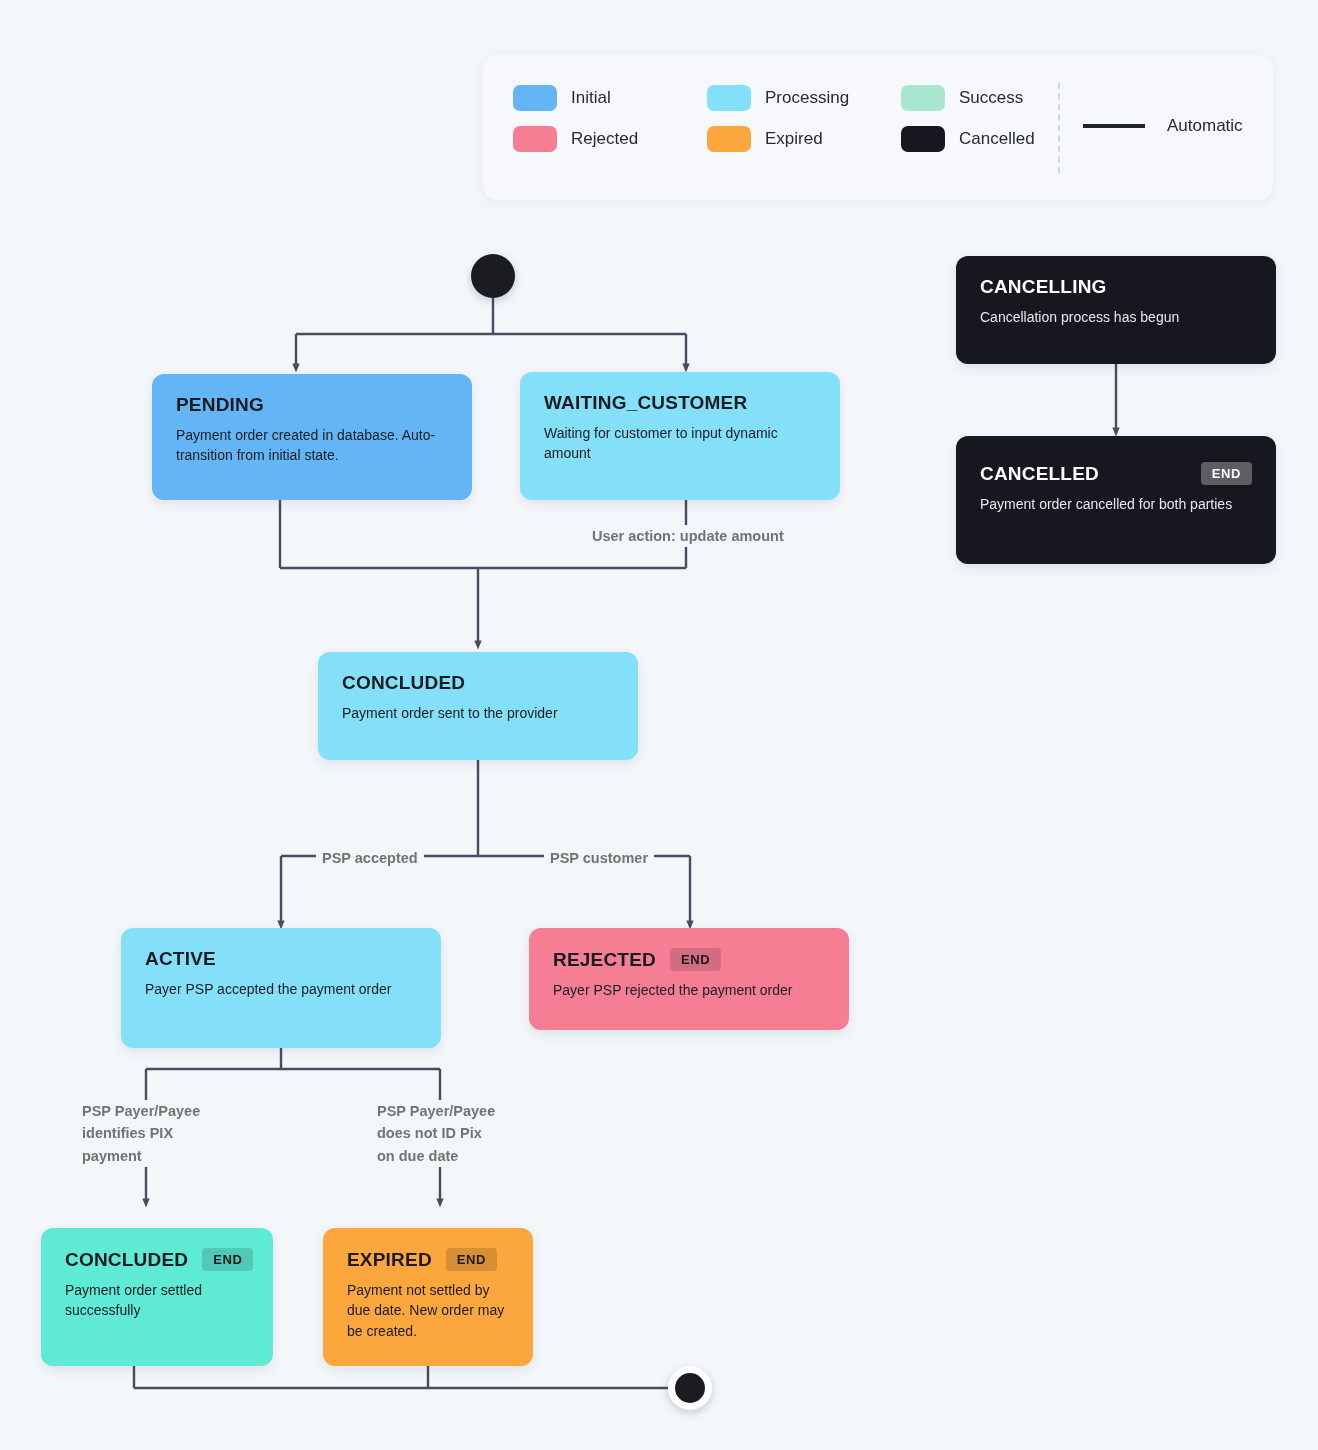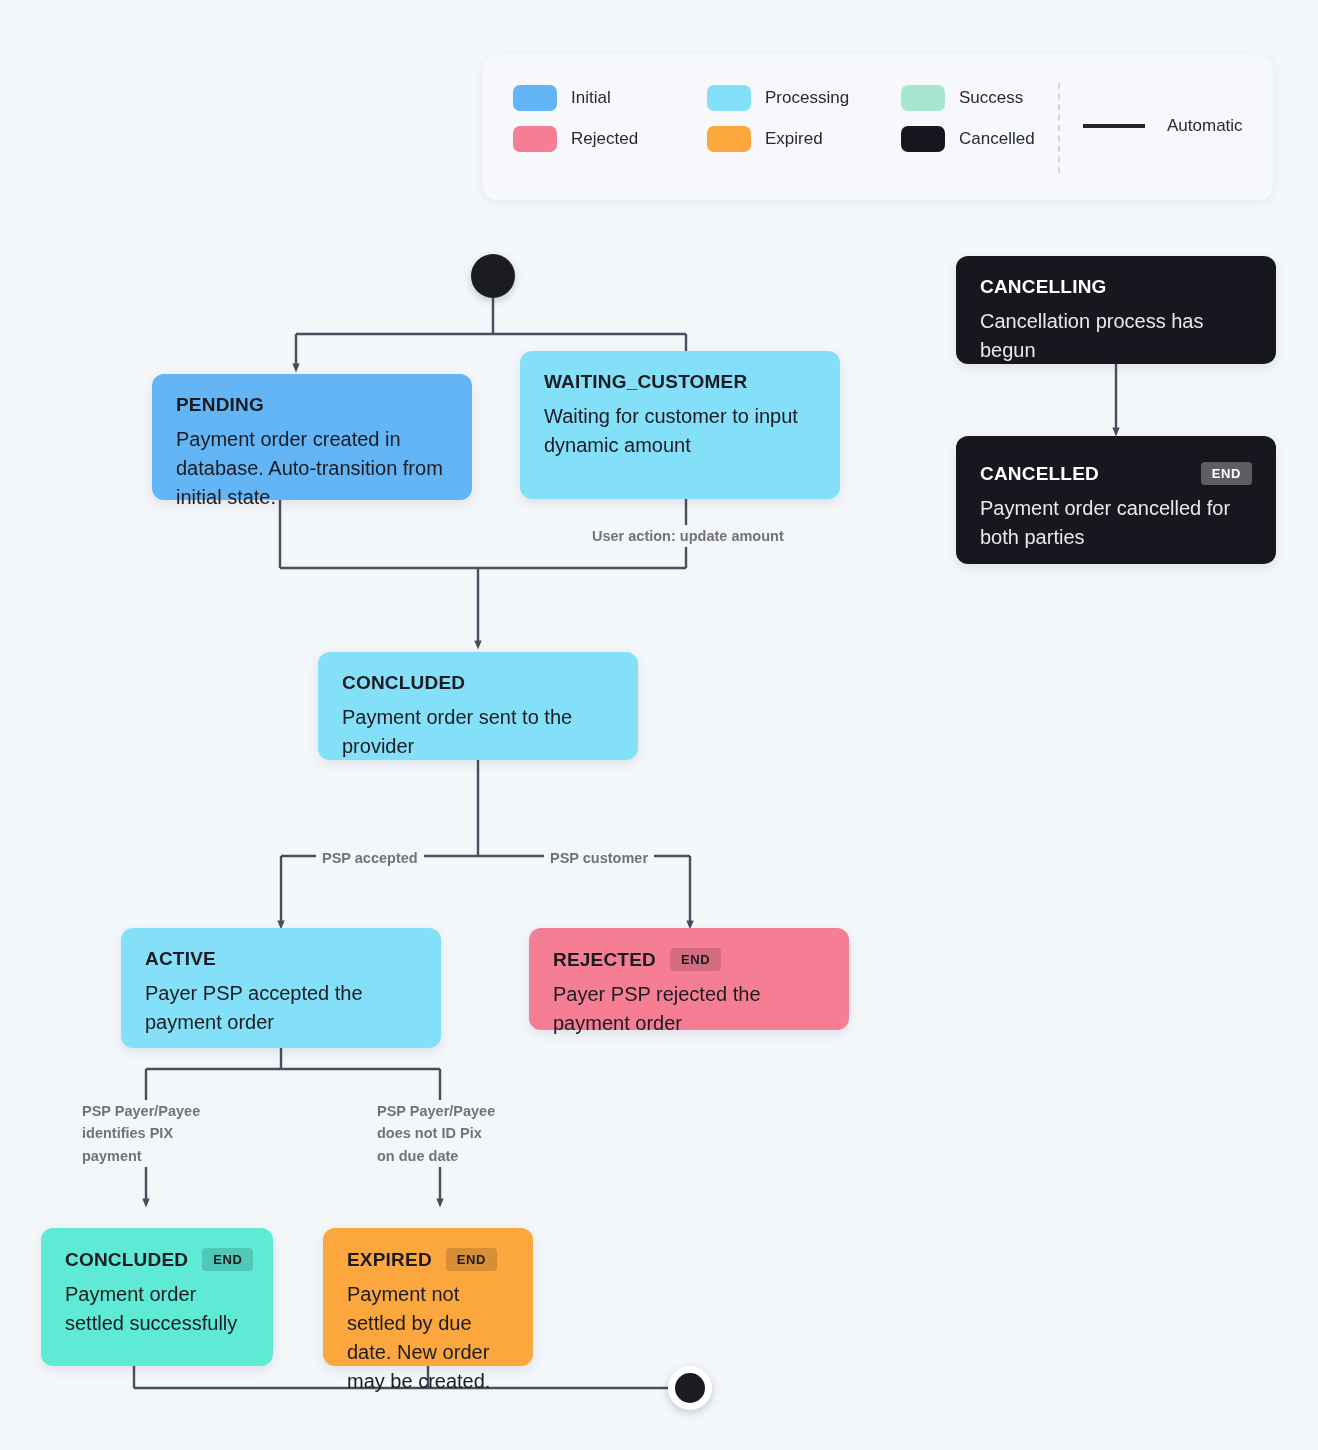--- a/index.html
+++ b/index.html
@@ -107,21 +107,21 @@
     align-items: center;
     gap: 14px;
   }
   .node .title {
     font-size: 19px;
     font-weight: bold;
     letter-spacing: .2px;
     white-space: nowrap;
   }
   .node .desc {
-    font-size: 20px;
+    font-size: 14px;
     line-height: 1.45;
     margin-top: 9px;
   }
   .badge {
     font-size: 13px;
     font-weight: bold;
     letter-spacing: .6px;
     padding: 4px 11px 4px 11px;
     border-radius: 4px;
     background: rgba(0,0,0,.14);
@@ -271,21 +271,21 @@
   <div class="marker-end" style="left:668px; top:1366px;"></div>
 
   <div class="node" style="left:152px; top:374px; width:320px; height:126px; background:#64b5f6;">
     <div class="title-row">
       <span class="title">PENDING</span>
     </div>
     <div class="desc">Payment order created in database.
 Auto-transition from initial state.</div>
   </div>
 
-  <div class="node" style="left:520px; top:351px; width:320px; height:148px; background:#84dff8;">
+  <div class="node" style="left:520px; top:372px; width:320px; height:128px; background:#84dff8;">
     <div class="title-row">
       <span class="title">WAITING_CUSTOMER</span>
     </div>
     <div class="desc">Waiting for customer to input
 dynamic amount</div>
   </div>
 
   <div class="node" style="left:318px; top:652px; width:320px; height:108px; background:#84dff8;">
     <div class="title-row">
       <span class="title">CONCLUDED</span>

